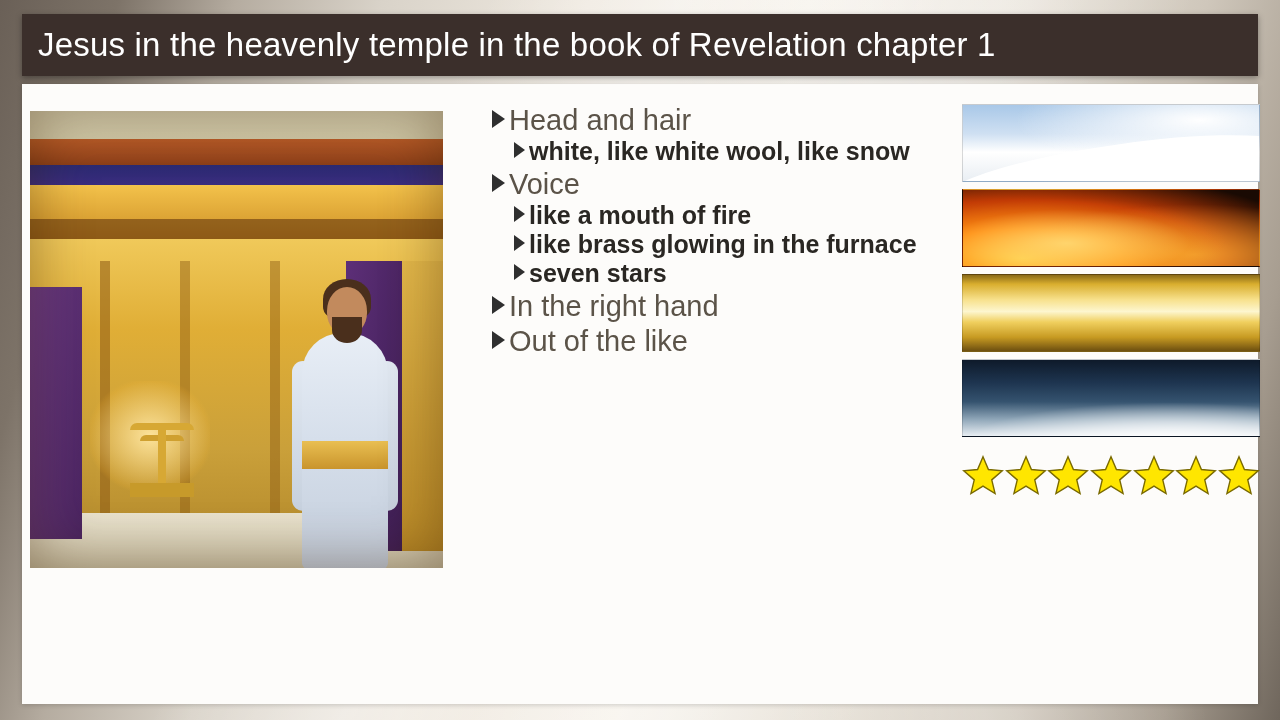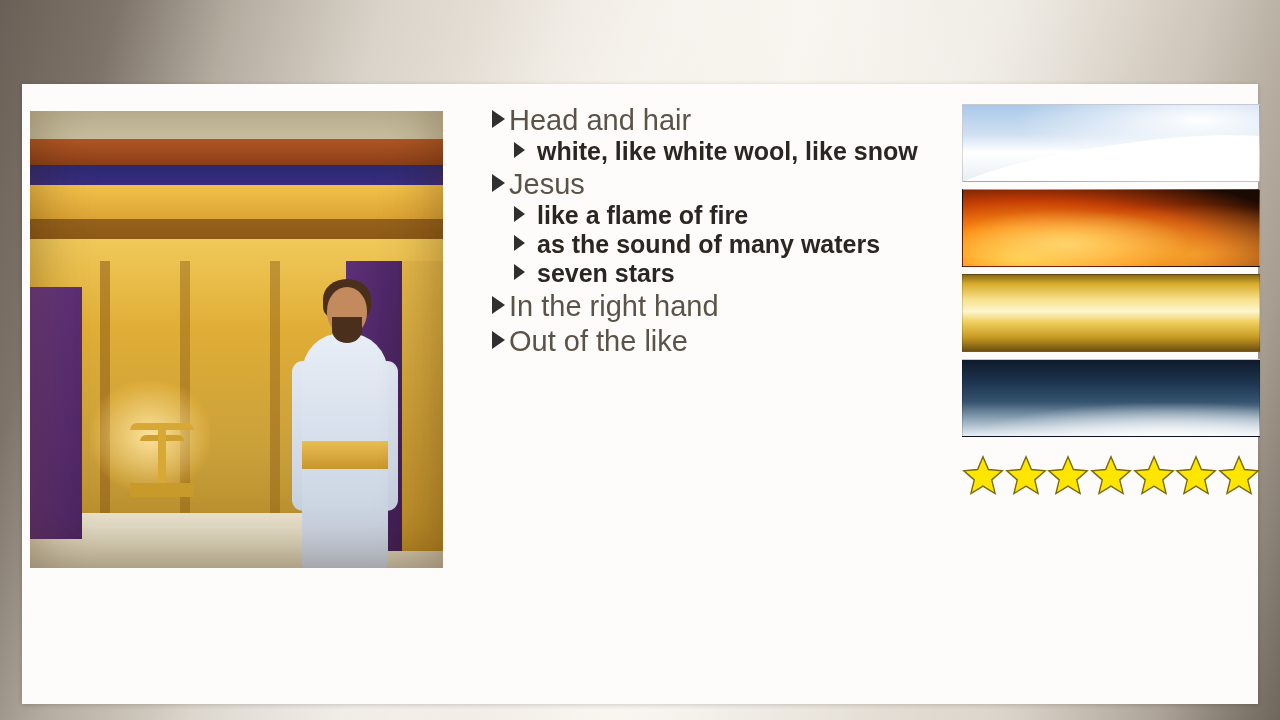--- a/index.html
+++ b/index.html
@@ -109,21 +109,21 @@
     top: 100px;
     width: 470px;
     z-index: 6;
   }
   .bullet-row {
     display: flex;
     align-items: baseline;
     line-height: 1.0;
   }
   .bullet-row.level-1 { margin-top: 6px; padding-left: 20px; }
-  .bullet-row.level-2 { margin-top: 4px; padding-left: 42px; gap: 8px; }
+  .bullet-row.level-2 { margin-top: 4px; padding-left: 42px; }
   .tri {
     display: inline-block;
     width: 0; height: 0;
     border-left: 13px solid #2f2f2f;
     border-top: 9px solid transparent;
     border-bottom: 9px solid transparent;
     margin-right: 4px;
     position: relative;
     top: -2px;
     flex: 0 0 auto;
@@ -220,20 +220,23 @@
     position: absolute;
     left: 0; bottom: 0; width: 1280px; height: 16px;
     z-index: 2;
   }
 </style>
 </head>
 <body>
 
 <div id="slide">
 
+  <div id="title-bar">
+    <div id="title-text">Jesus in the heavenly temple in the book of Revelation chapter 1</div>
+  </div>
 
   <div id="content-card"></div>
 
   <div id="temple-photo">
     <div class="temple-layer t-sky"></div>
     <div class="temple-layer t-beamtop"></div>
     <div class="temple-layer t-blueband"></div>
     <div class="temple-layer t-gold1"></div>
     <div class="temple-layer t-shadow"></div>
     <div class="temple-layer t-wall"></div>
@@ -265,32 +268,32 @@
       <span class="tri"></span>
       <span class="lvl1-text">Head and hair</span>
     </div>
     <div class="bullet-row level-2">
       <span class="tri"></span>
       <span class="lvl2-text">white, like white wool, like snow</span>
     </div>
 
     <div class="bullet-row level-1">
       <span class="tri"></span>
-      <span class="lvl1-text">Jesus</span>
+      <span class="lvl1-text">Voice</span>
     </div>
     <div class="bullet-row level-2">
       <span class="tri"></span>
-      <span class="lvl2-text">like a flame of fire</span>
-    </div>
-
+      <span class="lvl2-text">like a mouth of fire</span>
+    </div>
 
     <div class="bullet-row level-2">
       <span class="tri"></span>
-      <span class="lvl2-text">as the sound of many waters</span>
-    </div>
+      <span class="lvl2-text">like brass glowing in the furnace</span>
+    </div>
+
 
     <div class="bullet-row level-2">
       <span class="tri"></span>
       <span class="lvl2-text">seven stars</span>
     </div>
     <div class="bullet-row level-1">
       <span class="tri"></span>
       <span class="lvl1-text">In the right hand</span>
     </div>
 

